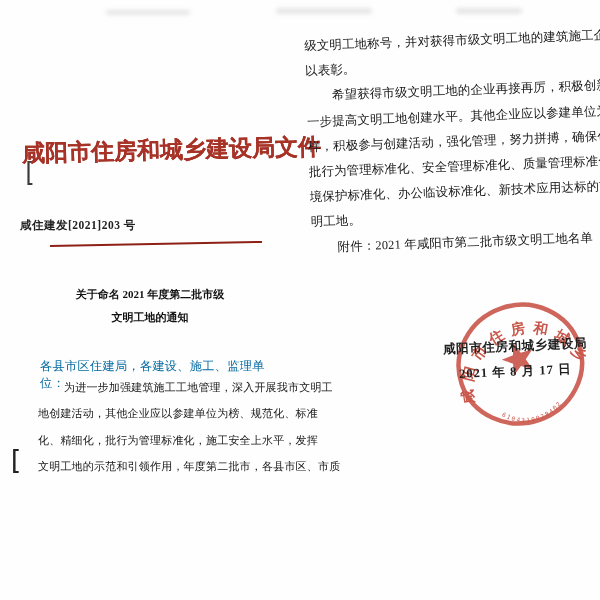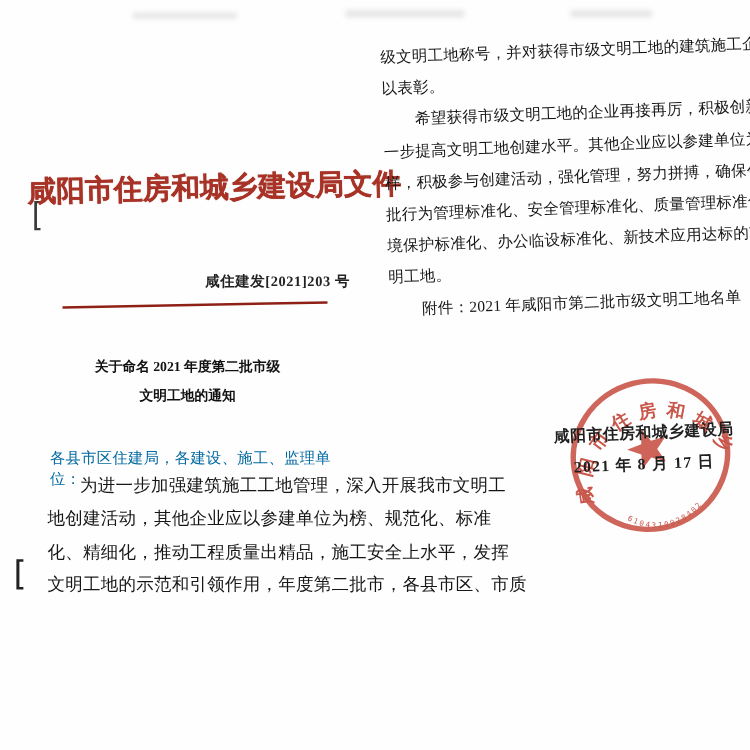--- a/index.html
+++ b/index.html
@@ -21,38 +21,38 @@
     position:absolute;left:22px;top:138px;width:262px;
     font-weight:bold;font-size:23px;line-height:1.1;text-align:center;
     color:#a93226;letter-spacing:0px;white-space:nowrap;
     transform:rotate(-1.3deg);
     text-shadow:0 0 .6px #8e2016;
   }
   .bracket-mark{position:absolute;color:#3a3a3a;font-family:"DejaVu Sans Mono",monospace;}
   .bracket-mark.b1{left:22px;top:158px;font-size:24px;transform:scaleY(1.1);}
   .bracket-mark.b2{left:7px;top:444px;font-size:27px;color:#222;}
   .doc-number{
-    position:absolute;left:20px;top:218px;width:260px;text-align:right;
+    position:absolute;left:20px;top:218px;width:260px;text-align:left;
     font-size:11.5px;font-weight:bold;color:#222;letter-spacing:.5px;
   }
   .red-divider{
     position:absolute;left:50px;top:243px;width:212px;height:2px;
     background:#8e2016;transform:rotate(-1.1deg);
   }
   .notice-heading{
     position:absolute;left:20px;top:283px;width:260px;text-align:center;
     font-weight:bold;font-size:11px;line-height:23px;color:#111;
   }
   .salutation{
     position:absolute;left:40px;top:358px;width:240px;
     font-size:12.2px;color:#0369a1;letter-spacing:.3px;
   }
   .body-left{position:absolute;left:38px;top:380px;width:250px;}
   .body-line{
-    position:relative;height:26.4px;font-size:14px;color:#161616;
+    position:relative;height:26.4px;font-size:11px;color:#161616;
     letter-spacing:.2px;white-space:nowrap;font-weight:500;
   }
   .indent{padding-left:26px;}
 
   
   .page-right{
     position:absolute;left:304px;top:38px;width:292px;
     transform:rotate(-2.1deg);transform-origin:0 0;
   }
   .body-line-r{
@@ -98,21 +98,21 @@
     <div class="notice-heading">
       <div>关于命名 2021 年度第二批市级</div>
       <div>文明工地的通知</div>
     </div>
 
     <div class="salutation">各县市区住建局，各建设、施工、监理单位：</div>
 
     <div class="body-left">
       <div class="body-line indent">为进一步加强建筑施工工地管理，深入开展我市文明工</div>
       <div class="body-line">地创建活动，其他企业应以参建单位为榜、规范化、标准</div>
-      <div class="body-line">化、精细化，推动工程质量出精品，施工安全上水平，发挥</div>
+      <div class="body-line">化、精细化，批行为管理标准化，施工安全上水平，发挥</div>
       <div class="body-line">文明工地的示范和引领作用，年度第二批市，各县市区、市质</div>
     </div>
 
     <span class="bracket-mark b2">[</span>
   </div>
 
   <div class="page-right">
     <div class="body-line-r">级文明工地称号，并对获得市级文明工地的建筑施工企业予</div>
     <div class="body-line-r">以表彰。</div>
     <div class="body-line-r indent">希望获得市级文明工地的企业再接再厉，积极创新，进</div>

